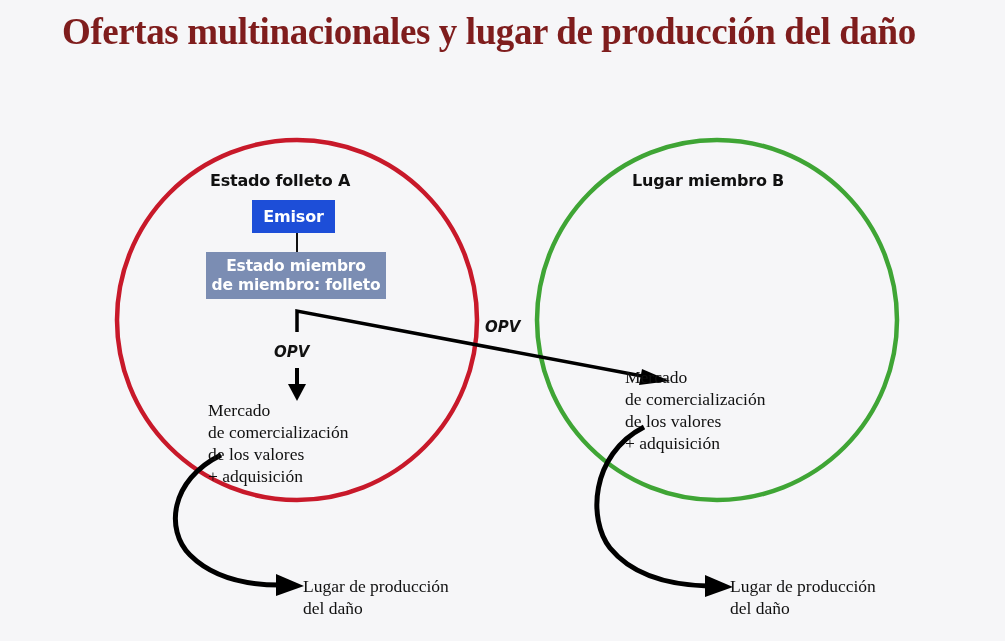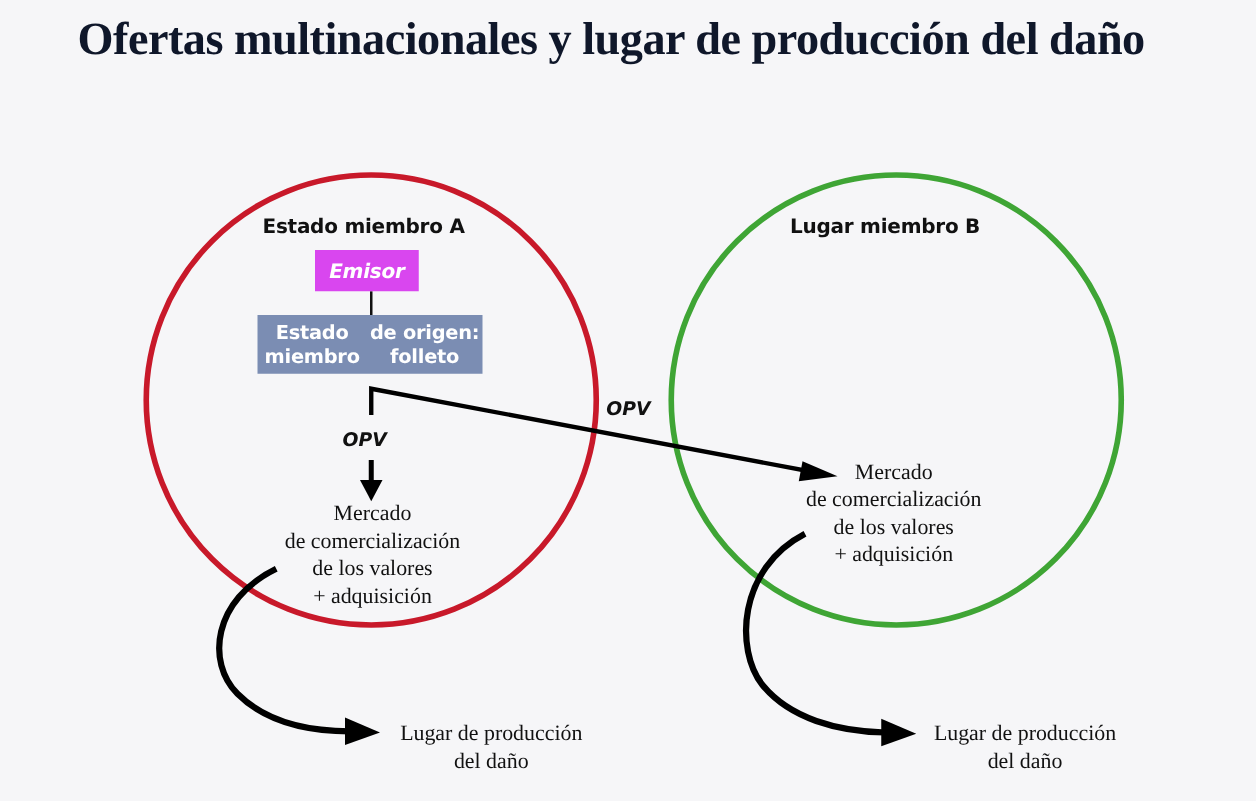--- a/index.html
+++ b/index.html
@@ -5,40 +5,40 @@
     html, body { margin: 0; padding: 0; }
     body {
       width: 1005px; height: 641px; overflow: hidden;
       background: #f6f6f8; position: relative;
       font-family: "DejaVu Sans", sans-serif;
     }
     .title {
       position: absolute; left: 62px; top: 12px; width: 880px;
       font-family: "Liberation Serif", "DejaVu Serif", serif;
       font-weight: bold; font-size: 37px; line-height: 40px;
-      color: #0f172a; letter-spacing: -0.4px; margin: 0;
+      color: #7f1d1d; letter-spacing: -0.4px; margin: 0;
     }
     svg.diagram { position: absolute; left: 0; top: 0; }
     .lbl {
       position: absolute; font-family: "DejaVu Sans", sans-serif;
       font-weight: bold; color: #111; white-space: nowrap;
     }
     .state-lbl { font-size: 16px; letter-spacing: -0.2px; }
     .opv { font-size: 15px; font-style: italic; }
     .box {
       position: absolute; color: #fff; font-weight: bold;
       font-family: "DejaVu Sans", sans-serif; text-align: center;
       display: flex; align-items: center; justify-content: center;
       letter-spacing: -0.2px;
     }
     .emisor { left: 252px; top: 200px; width: 83px; height: 33px; font-size: 16px; }
-    .folleto { left: 206px; top: 252px; width: 180px; height: 47px; font-size: 15.5px; line-height: 19px; flex-direction: row; }
+    .folleto { left: 206px; top: 252px; width: 180px; height: 47px; font-size: 15.5px; line-height: 19px; flex-direction: column; }
     .serif-txt {
       position: absolute; font-family: "Liberation Serif", "DejaVu Serif", serif;
-      font-size: 17.5px; line-height: 22px; color: #111; text-align: center;
+      font-size: 17.5px; line-height: 22px; color: #111; text-align: left;
       white-space: nowrap;
     }
     .serif-txt span { display: block; }
   </style>
 </head>
 <body>
 
 <h1 class="title">Ofertas multinacionales y lugar de producción del daño</h1>
 
 <svg class="diagram" width="1005" height="641" viewBox="0 0 1005 641">
@@ -62,29 +62,29 @@
   <line x1="297" y1="368" x2="297" y2="386" stroke="#000" stroke-width="4"></line>
   <path d="M288,384 L306,384 L297,401 z" fill="#000"></path>
 
   <path d="M221,455 C170,480 165,530 190,555 C215,580 250,585 280,585" fill="none" stroke="#000" stroke-width="5"></path>
   <path d="M276,574 L304,586 L276,596 z" fill="#000"></path>
 
   <path d="M644,427 C590,455 588,520 610,548 C632,575 670,585 708,586" fill="none" stroke="#000" stroke-width="5"></path>
   <path d="M705,575 L733,587 L705,597 z" fill="#000"></path>
 </svg>
 
-<div class="lbl state-lbl" style="left:210px; top:171px;">Estado miembro A</div>
+<div class="lbl state-lbl" style="left:210px; top:171px;">Estado folleto A</div>
 
-<div class="box emisor" style="background:#d946ef;font-style:italic;">
+<div class="box emisor" style="background:#1d4ed8;">
   <span>Emisor</span>
 </div>
 
 <div class="box folleto" style="background:#7b8db3;">
   <span>Estado miembro</span>
-  <span>de origen: folleto</span>
+  <span>de miembro: folleto</span>
 </div>
 
 <div class="lbl opv" style="left:274px; top:343px;">OPV</div>
 <div class="lbl opv" style="left:485px; top:318px;">OPV</div>
 
 <div class="serif-txt" style="left:208px; top:399px; width:180px;">
   <span>Mercado</span>
   <span>de comercialización</span>
   <span>de los valores</span>
   <span>+ adquisición</span>

